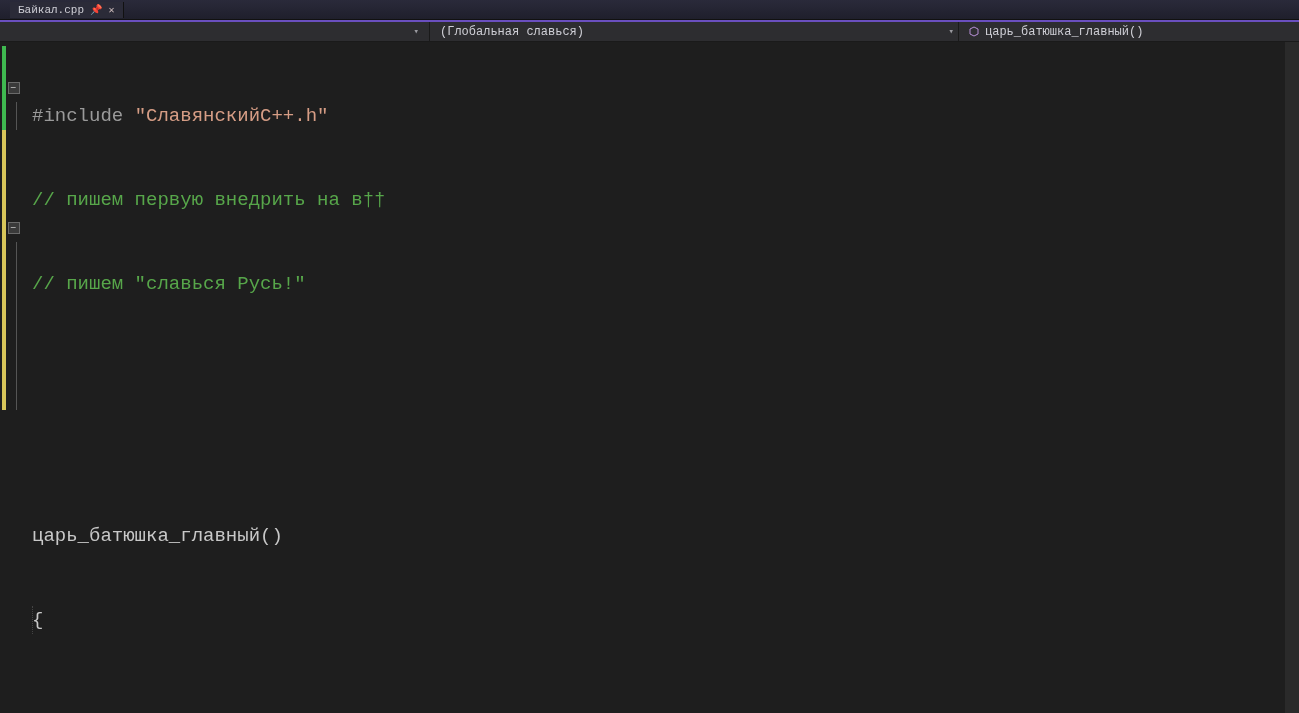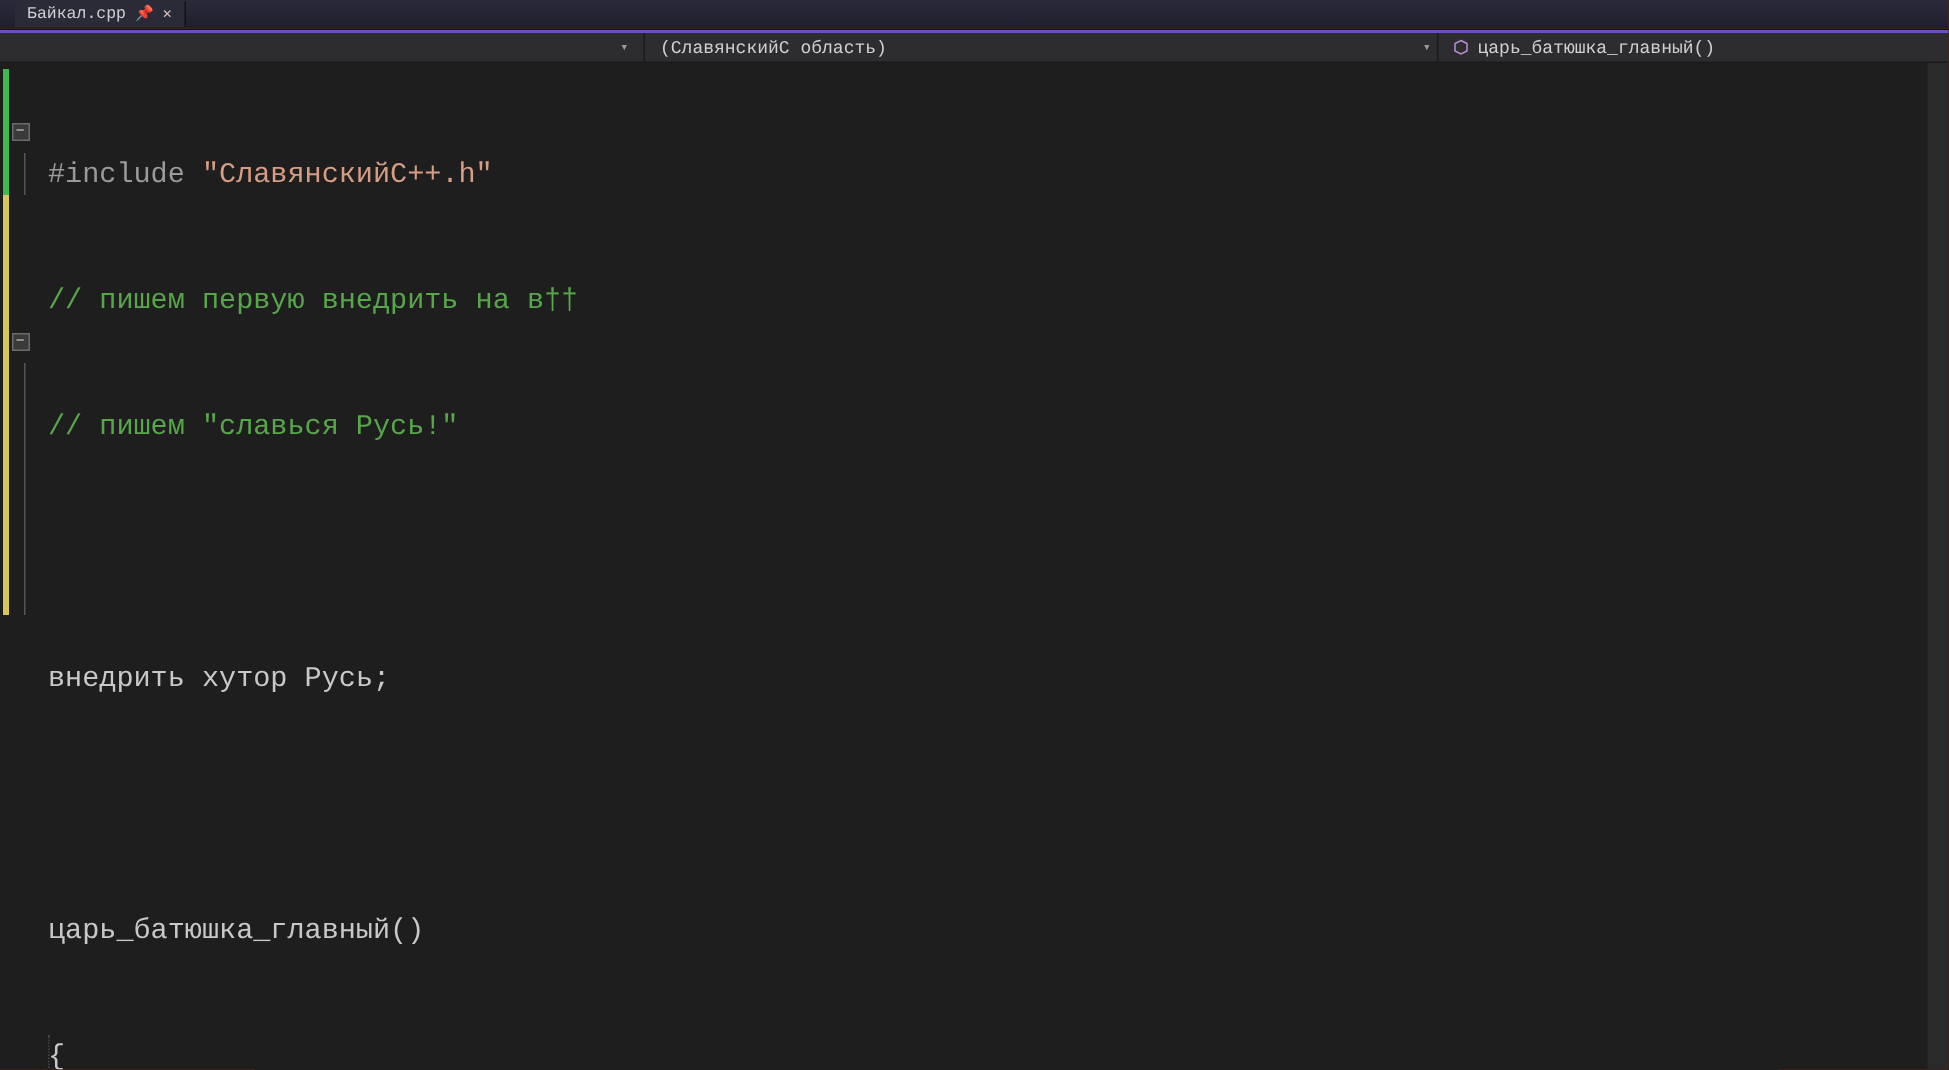--- a/index.html
+++ b/index.html
@@ -182,21 +182,21 @@
       <span class="pin">📌</span>
       <span class="close">✕</span>
     </div>
   </div>
 
   <div class="nav-bar">
     <div class="nav-left">
       <span class="drop-arrow">▾</span>
     </div>
     <div class="nav-mid">
-      <span>(СлавянскийС область)</span>
+      <span>(Глобальная славься)</span>
       <span style="flex:1"></span>
       <span class="drop-arrow">▾</span>
     </div>
     <div class="nav-right">
       <span class="cube-icon">
         <svg width="12" height="12" viewBox="0 0 12 12">
             <path d="M6 1l4 2v5l-4 2-4-2V3z" fill="none" stroke="#b78fd6" stroke-width="1"></path>
           </svg>
       </span>
       <span>царь_батюшка_главный()</span>
@@ -254,21 +254,20 @@
           <div class="change-bar yellow"></div>
           <div class="outline-bar"></div>
         </div>
     </div>
 
     <div class="code">
       <div class="code-line"><span class="kw-gray">#include</span> <span class="c-str">"СлавянскийС++.h"</span></div>
       <div class="code-line"><span class="c-green">// пишем первую внедрить на в††</span></div>
       <div class="code-line"><span class="c-green">// пишем "славься Русь!"</span></div>
       <div class="code-line">&nbsp;</div>
-      <div class="code-line"><span class="c-silver">внедрить</span> <span class="c-silver">хутор</span> <span class="c-silver">Русь</span><span class="c-silver">;</span></div>
       <div class="code-line">&nbsp;</div>
       <div class="code-line"><span class="c-silver">царь_батюшка_главный</span><span class="c-silver">()</span></div>
       <div class="code-line indent-guide"><span class="c-silver">{</span></div>
       
       
       
       
       
     </div>
 

